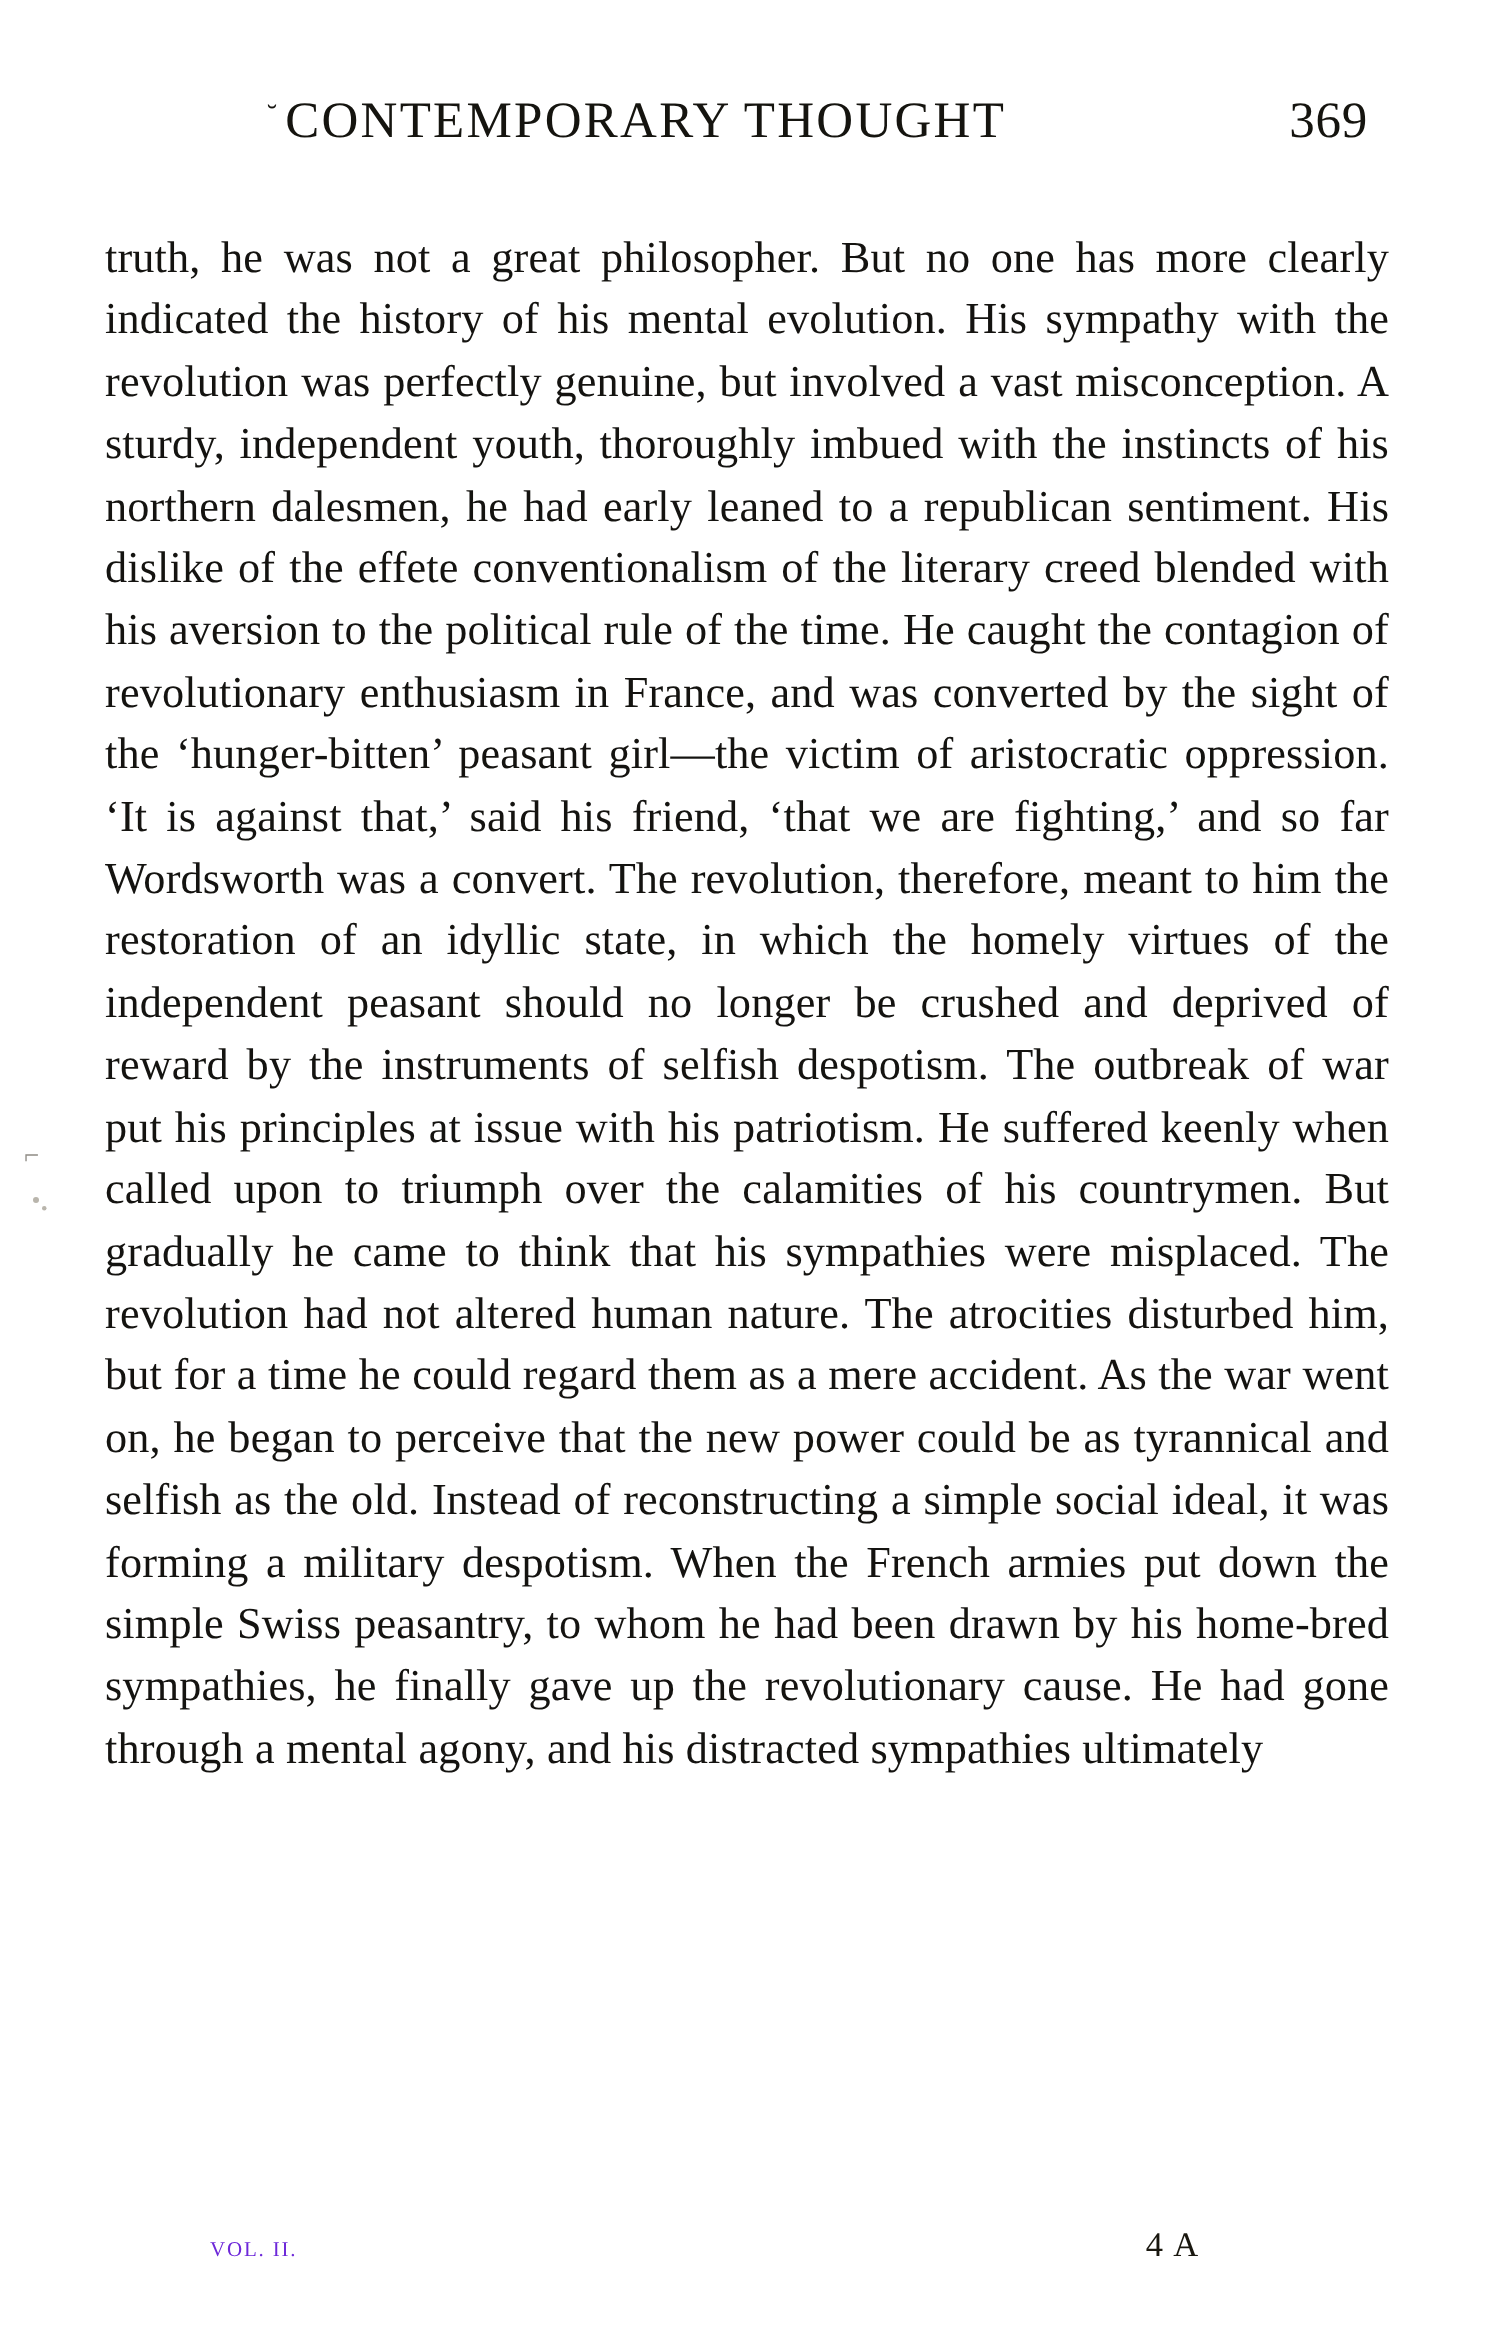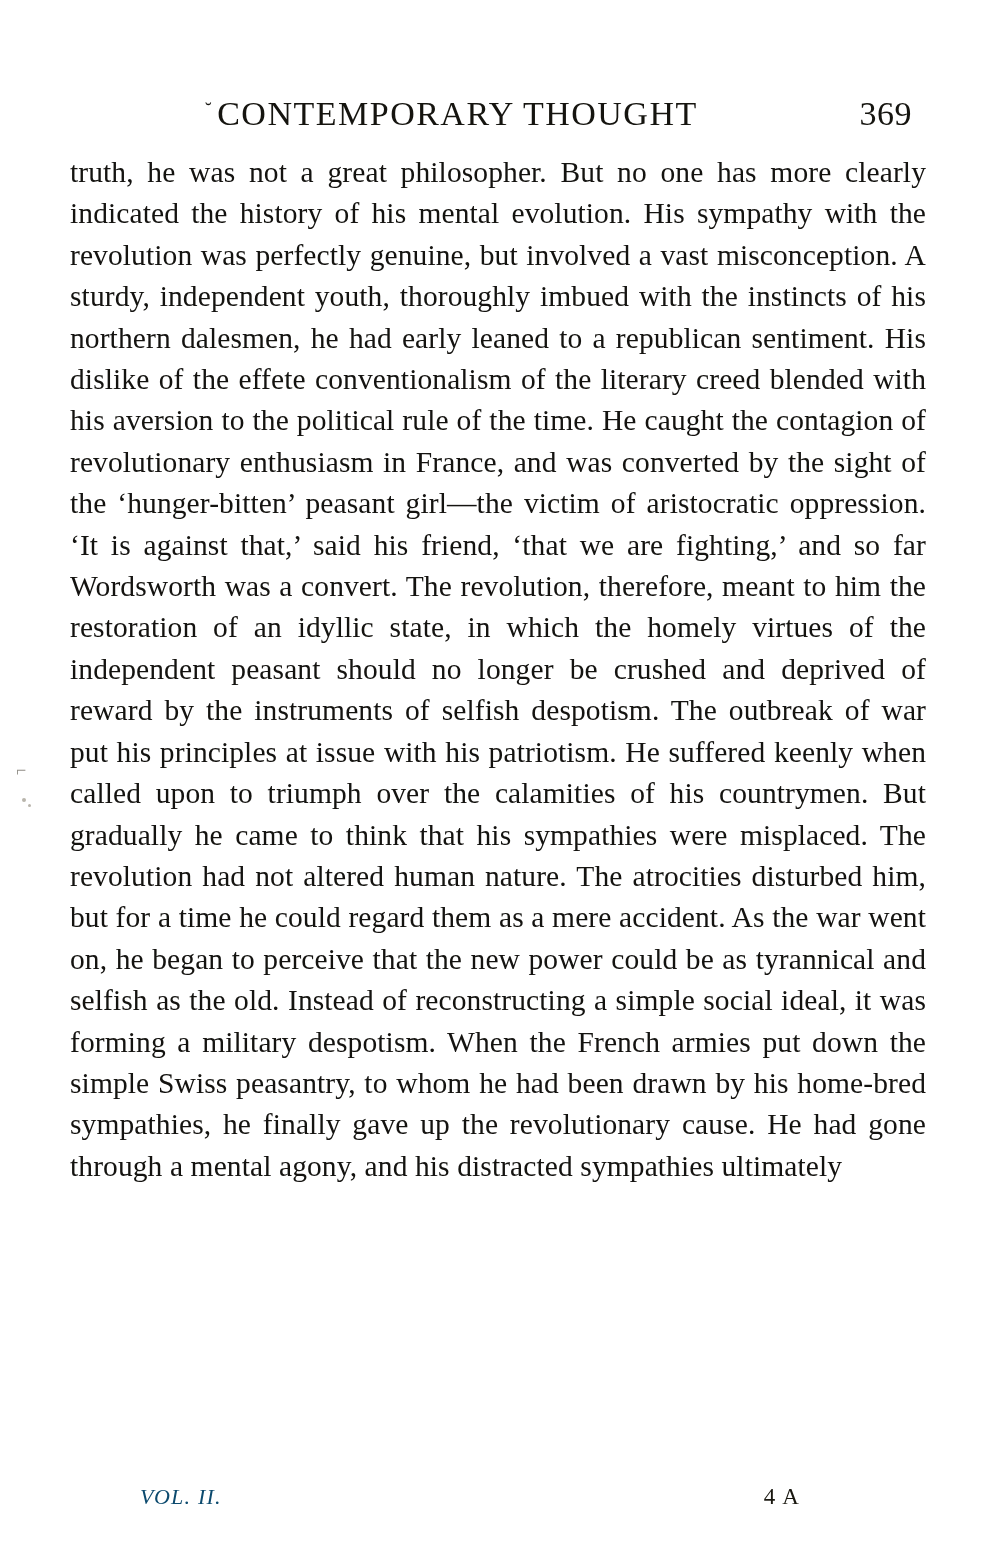--- a/index.html
+++ b/index.html
@@ -16,21 +16,21 @@
     overflow: hidden;
   }
   .page {
     position: absolute;
     inset: 0;
     padding: 0;
   }
   .header {
     position: absolute;
     top: 62px;
-    left: 79px;
+    left: 52px;
     right: 70px;
     height: 50px;
     display: flex;
     align-items: baseline;
     justify-content: space-between;
   }
   .running-head {
     font-size: 34px;
     letter-spacing: 1.5px;
     font-variant: small-caps;
@@ -44,21 +44,20 @@
     position: relative;
     top: -8px;
     left: -4px;
     color: #15140f;
   }
   .page-number {
     font-size: 34px;
     letter-spacing: 0.5px;
     padding-right: 18px;
     color: #15140f;
-    margin-top: 33px;
   }
   .body-text {
     position: absolute;
     top: 152px;
     left: 70px;
     width: 856px;
     font-size: 29.5px;
     line-height: 41.4px;
     text-align: justify;
     text-justify: inter-word;
@@ -71,25 +70,24 @@
   .footer {
     position: absolute;
     bottom: 56px;
     left: 140px;
     right: 70px;
     display: flex;
     align-items: baseline;
     justify-content: space-between;
   }
   .vol {
-    font-size: 22px;
+    font-size: 14px;
     font-variant: small-caps;
     letter-spacing: 1.2px;
-    color: #0c4a6e;
-    font-style: italic;
+    color: #6d28d9;
   }
   .signature {
     font-size: 23px;
     font-variant: small-caps;
     letter-spacing: 1.2px;
     padding-right: 130px;
     color: #19170f;
   }
   .margin-mark {
     position: absolute;

